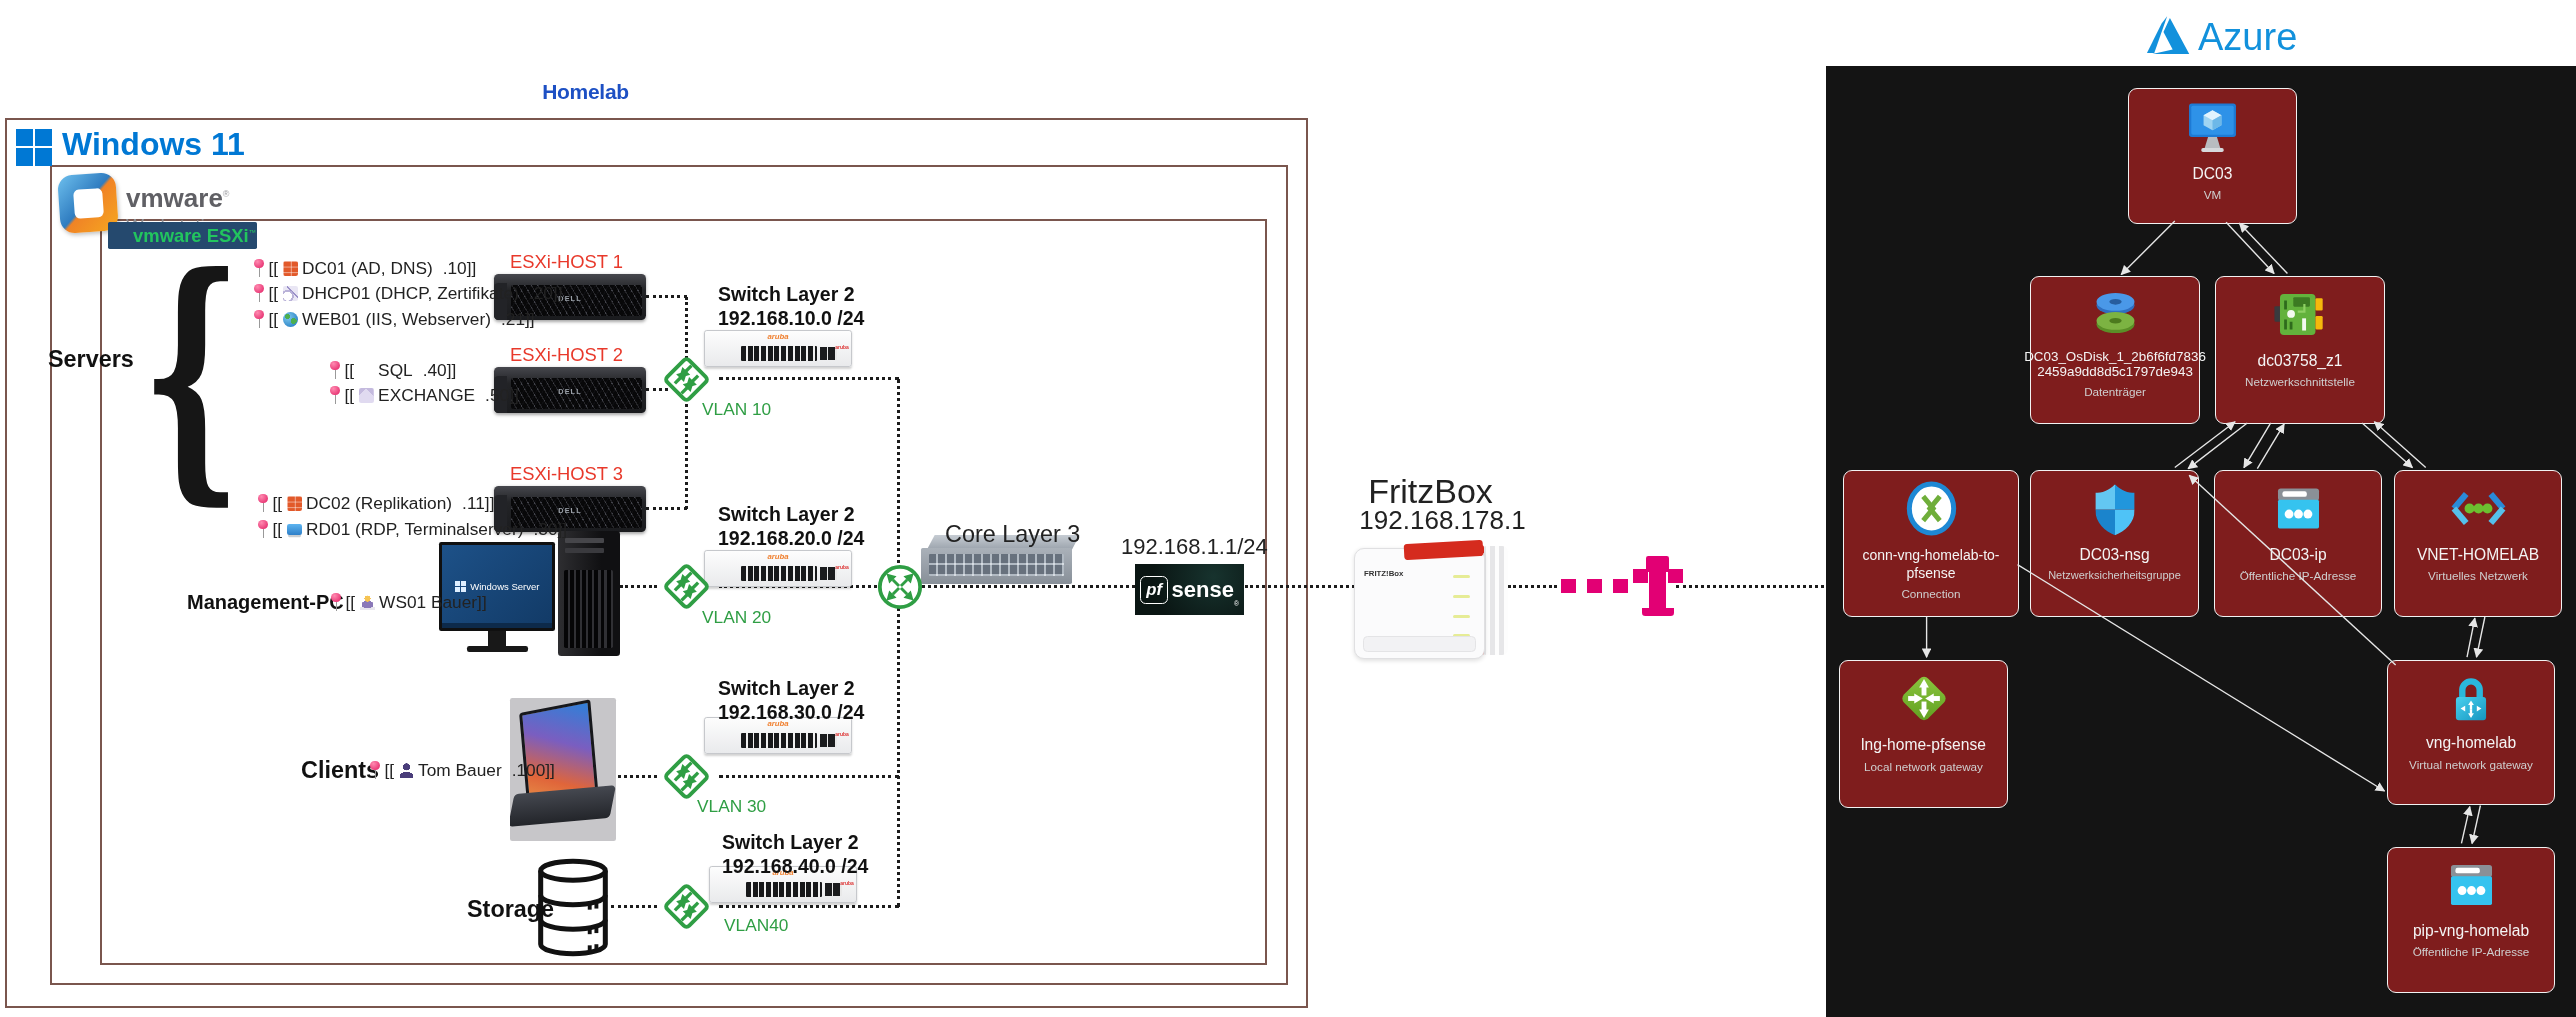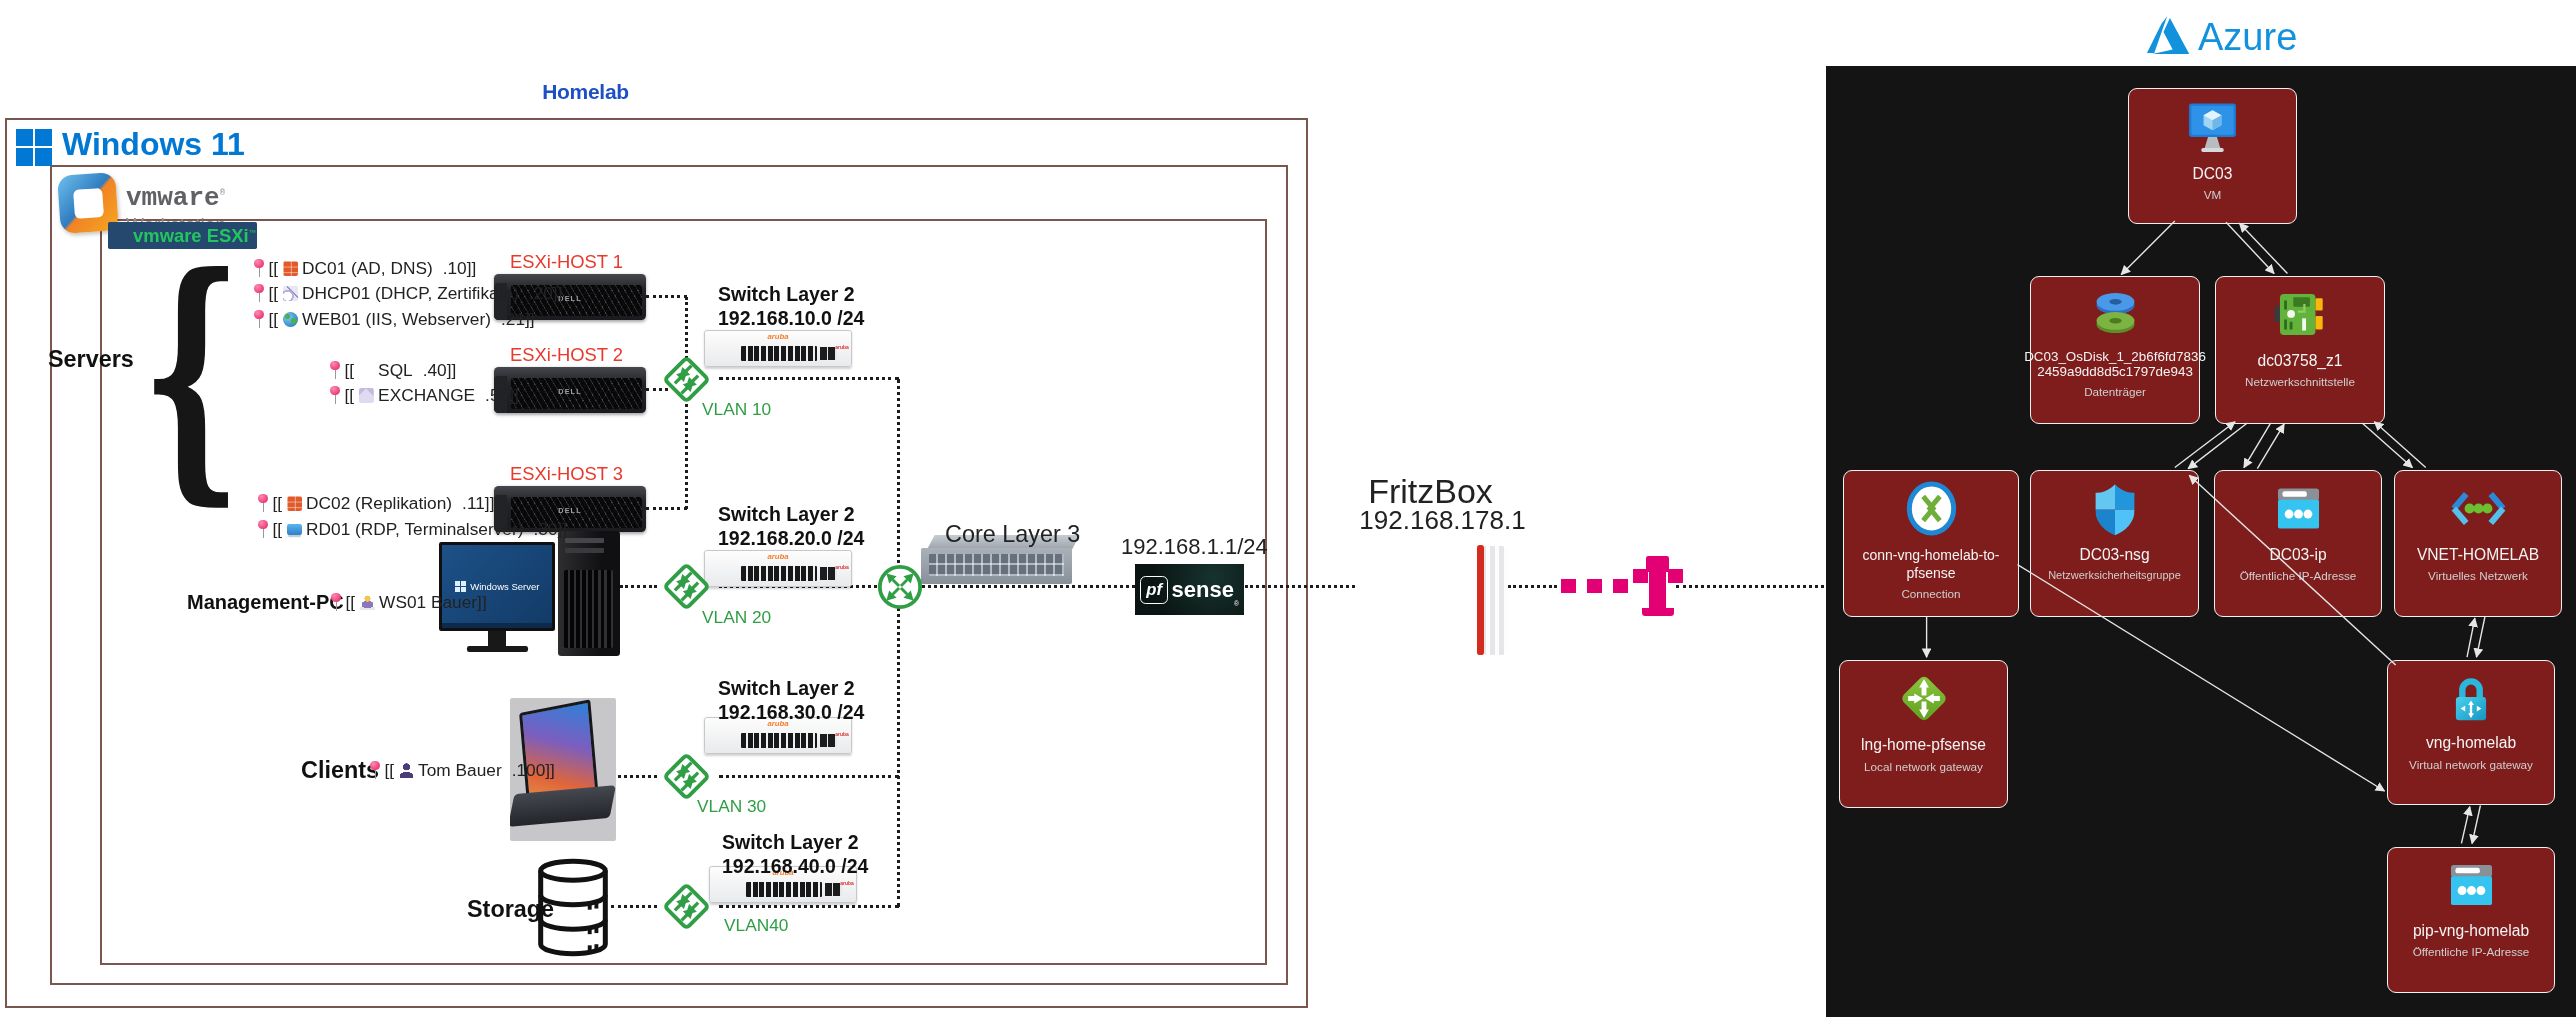--- a/index.html
+++ b/index.html
@@ -57,21 +57,21 @@
       <div style="background:#0078d4"></div>
     <div style="background:#0078d4"></div>
       <div style="background:#0078d4"></div>
   </div>
   <div class="abs" style="left:62px;top:126px;font-size:32px;font-weight:600;color:#0078d4;z-index:4;">Windows 11</div>
 
   <div class="abs" style="left:59px;top:174px;width:58px;height:58px;border-radius:14.5px;background:linear-gradient(135deg,#6ec0ee 0%,#2f7cc0 48%,#f08326 52%,#f6a81f 100%);transform:rotate(-4deg);z-index:4;box-shadow:1.1px 2.2px 4.5px rgba(0,0,0,.25);">
     <div style="position:absolute;left:14.5px;top:14.5px;width:29px;height:29px;background:#fff;border-radius:5.6px;"></div>
   </div>
   <div class="abs" style="left:126px;top:183px;z-index:4;white-space:nowrap;">
-    <span style="font-size:26px;color:#606065;font-family:Liberation Mono, monospace;"><b title="vmware"><span>vmware</span></b><sup style="font-size:9px;color:#9a9a9e;">®</sup></span>
+    <span style="font-size:26px;color:#606065;"><b title="vmware"><span>vmware</span></b><sup style="font-size:9px;color:#9a9a9e;">®</sup></span>
     <div style="font-size:19px;color:#8e8e93;margin-top:1.1px;">Workstation</div>
   </div>
 
   <div class="abs" style="left:108px;top:222px;width:149px;height:27px;background:#25496e;border-radius:1.7px;display:flex;align-items:center;justify-content:center;z-index:4;">
     <span style="color:#22c55e;font-size:18.4px;margin-left:24px;"><b>vmware</b>&nbsp;<b>ESXi</b><sup style="font-size:7.3px;">™</sup></span>
   </div>
 
   <div class="abs" style="left:141px;top:234px;font-size:262px;line-height:279px;font-family:'DejaVu Serif',serif;font-weight:bold;color:#161616;transform:scaleX(.6);transform-origin:left top;z-index:4;">{</div>
   <div class="abs grouplabel" style="left:48px;top:346px;">Servers</div>
 
@@ -357,20 +357,29 @@
       <line x1="100" y1="158" x2="100" y2="170"></line>
         <line x1="112" y1="156" x2="112" y2="168"></line>
     </g>
   </svg>
 
   <div class="abs" style="left:1355px;top:472px;width:151px;text-align:center;font-size:34px;color:#222;z-index:4;">FritzBox</div>
   <div class="abs" style="left:1356px;top:505px;width:173px;text-align:center;font-size:26px;color:#222;z-index:4;">192.168.178.1</div>
   <div class="abs" style="left:1354px;top:537px;width:154px;height:120px;z-index:2;">
     <div style="position:absolute;right:0;top:9px;width:27px;height:109px;background:repeating-linear-gradient(90deg,#e6e6e8 0 5px,#fdfdfd 5px 9px);border-radius:5.6px;"></div>
     <div style="position:absolute;right:24.5px;top:7.8px;width:6.7px;height:110px;background:#d52b1e;border-radius:2.8px;"></div>
+    <div style="position:absolute;left:0;top:11px;width:129px;height:109px;background:#fbfbfc;border:0.6px solid #e0e0e2;border-radius:10px;box-shadow:0 1.7px 4.5px rgba(0,0,0,.12);">
+      <div style="position:absolute;left:49px;top:-6.7px;width:79px;height:15.6px;background:#d52b1e;border-radius:3.3px;transform:rotate(-3deg);"></div>
+      <span style="position:absolute;left:9px;top:20px;font-size:7.8px;font-weight:bold;color:#333;">FRITZ!Box</span>
+      <div style="position:absolute;right:14.5px;top:26px;width:16.7px;height:3.3px;background:#e6ec96;border-radius:1.7px;"></div>
+      <div style="position:absolute;right:14.5px;top:46px;width:16.7px;height:3.3px;background:#e6ec96;border-radius:1.7px;"></div>
+      <div style="position:absolute;right:14.5px;top:66px;width:16.7px;height:3.3px;background:#e6ec96;border-radius:1.7px;"></div>
+      <div style="position:absolute;right:14.5px;top:85px;width:16.7px;height:3.3px;background:#e6ec96;border-radius:1.7px;"></div>
+      <div style="position:absolute;left:7.8px;bottom:5.6px;right:7.8px;height:14.5px;background:#f2f2f4;border-radius:4.5px;border:0.6px solid #e4e4e6;"></div>
+    </div>
   </div>
 
 
   <div class="abs" style="left:1559px;top:554px;width:117px;height:67px;z-index:3;">
     <div style="position:absolute;left:2.2px;top:24.5px;width:14.5px;height:14.5px;background:#e20074;"></div>
     <div style="position:absolute;left:28px;top:24.5px;width:14.5px;height:14.5px;background:#e20074;"></div>
     <div style="position:absolute;left:54px;top:24.5px;width:14.5px;height:14.5px;background:#e20074;"></div>
     <div style="position:absolute;left:74px;top:14.5px;width:14.5px;height:14.5px;background:#e20074;"></div>
     <div style="position:absolute;left:109px;top:14.5px;width:14.5px;height:14.5px;background:#e20074;"></div>
     <div style="position:absolute;left:87px;top:2.2px;width:23.4px;height:15.6px;background:#e20074;border-radius:2.2px 2.2px 0 0;"></div>

